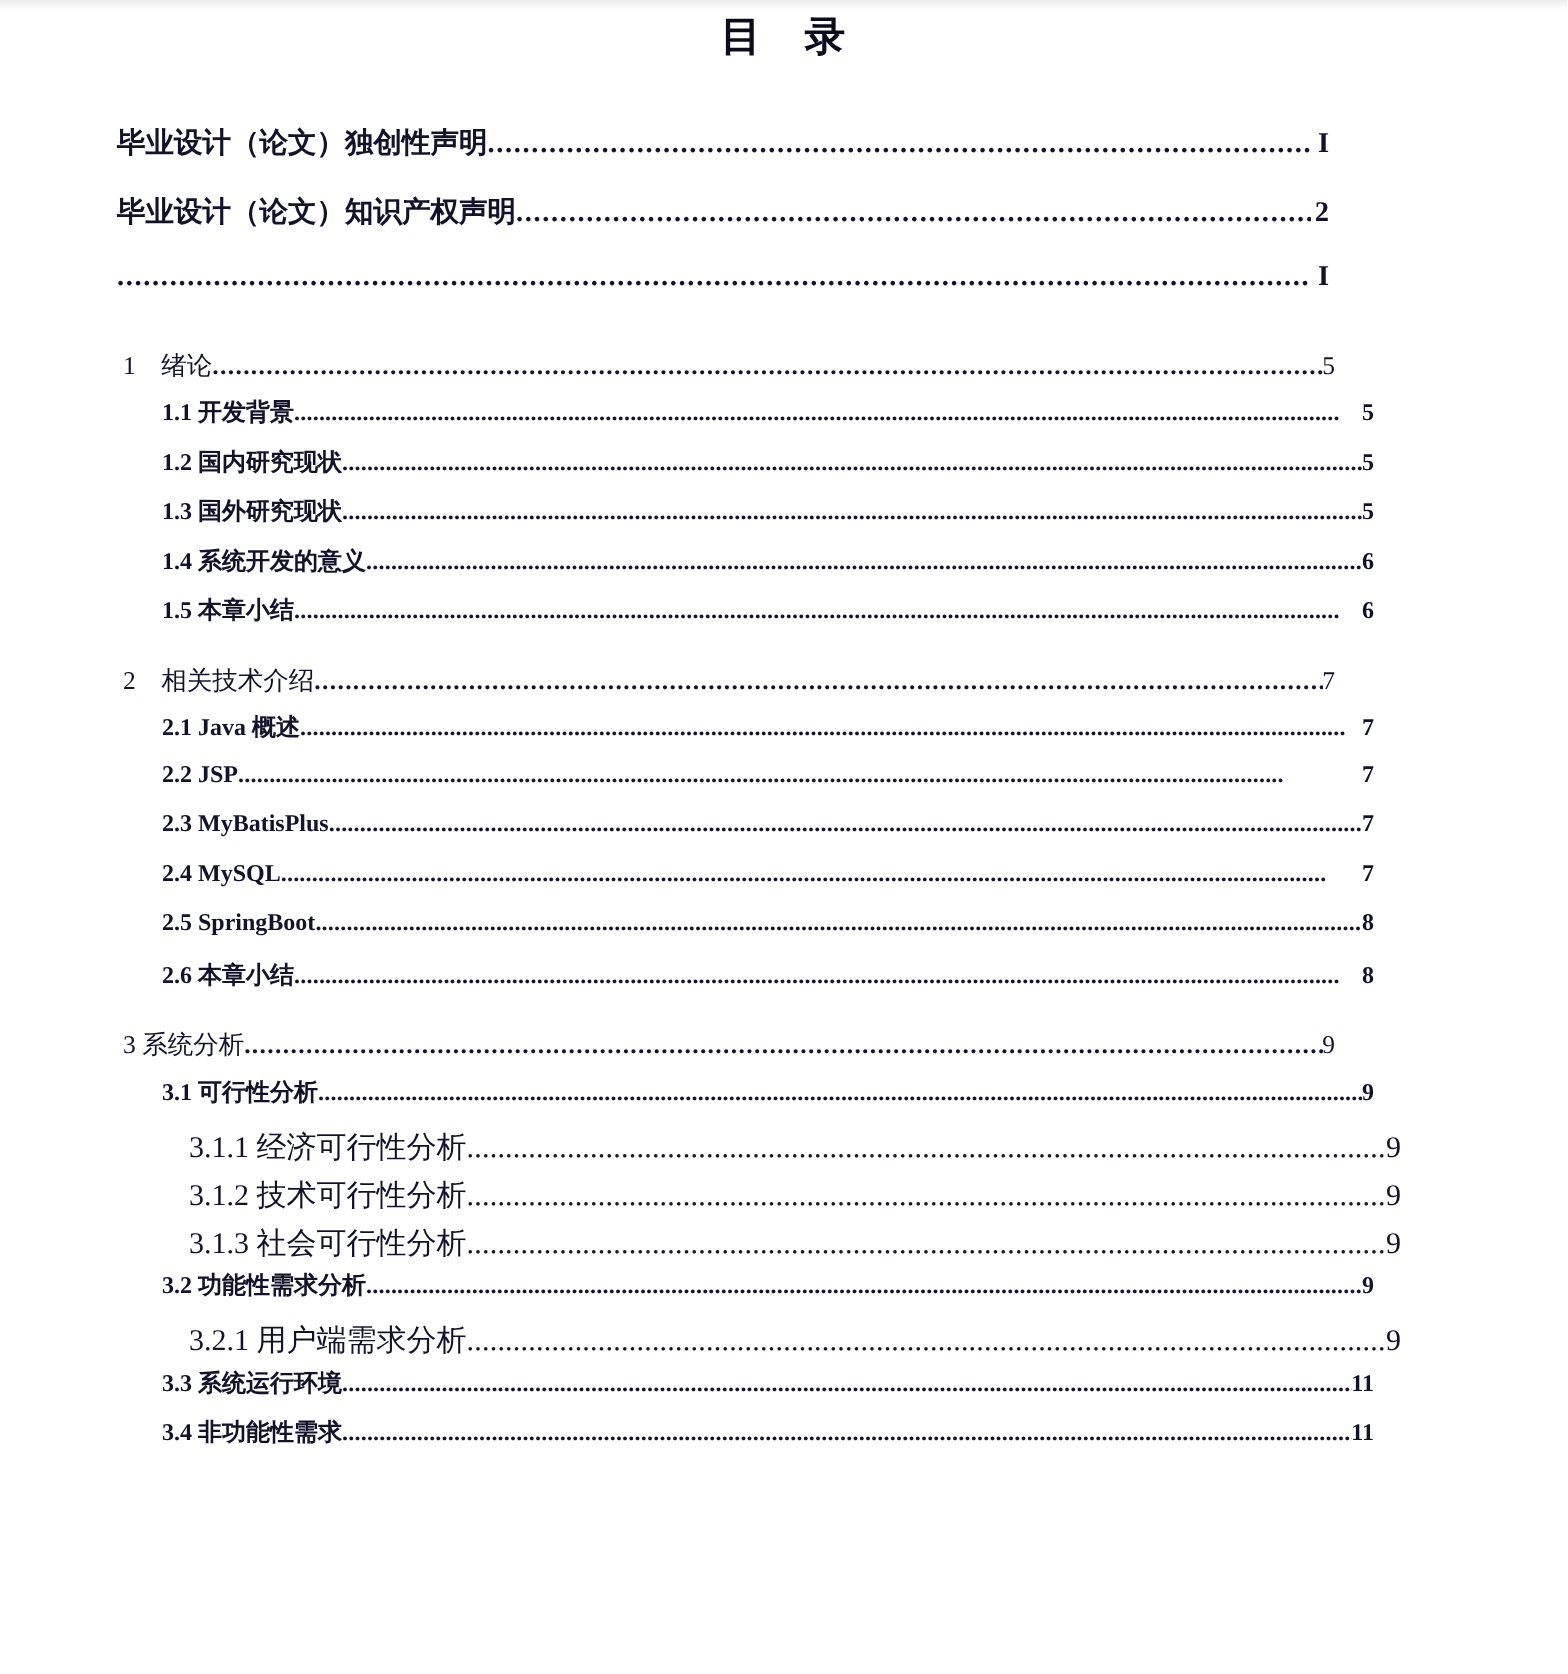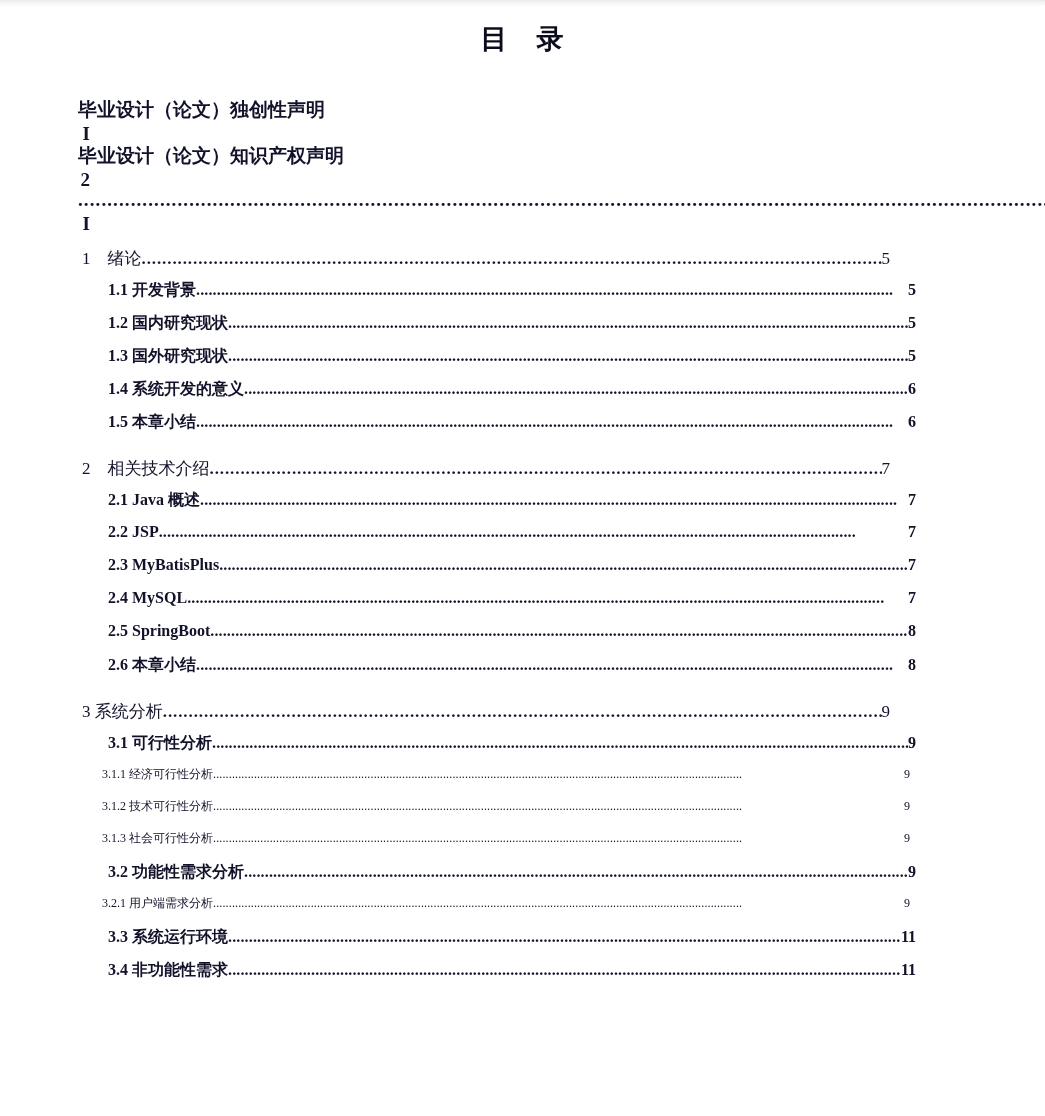--- a/index.html
+++ b/index.html
@@ -18,21 +18,21 @@
   
   .page-edge {
     position: absolute;
     top: 0; left: 0;
     width: 1045px;
     height: 6px;
     background: linear-gradient(to bottom, #ebebeb 0%, #f4f4f4 45%, #fdfdfd 100%);
   }
   .page {
     position: absolute;
-    top: 15px; left: 0;
+    top: 0; left: 0;
     width: 1045px;
     height: 796px;
     background: transparent;
   }
   .toc-title {
     position: absolute;
     top: 6px;
     left: 0;
     width: 1045px;
     text-align: center;
@@ -77,21 +77,20 @@
     text-align: right;
     white-space: pre;
   }
 
   
   .lvl-front {
     font-size: 19px;
     font-weight: 700;
     height: 46px;
     margin-left: 0;
-    flex-direction: column;
   }
   .lvl-front .leader::before { letter-spacing: 1.1px; font-weight: 700; }
   .lvl-front .entry-page { min-width: 12px; }
 
   
   .lvl-1 {
     font-size: 17px;
     font-weight: 400;
     height: 33px;
     margin-left: 4px;
@@ -102,24 +101,24 @@
   .lvl-2 {
     font-size: 16px;
     font-weight: 700;
     height: 33px;
     margin-left: 30px;
   }
   .lvl-2 .leader::before { letter-spacing: 0.15px; }
 
   
   .lvl-3 {
-    font-size: 12px;
+    font-size: 20px;
     font-weight: 400;
     height: 32px;
-    margin-left: 24px;
+    margin-left: 48px;
   }
   .lvl-3 .leader::before { letter-spacing: 0.15px; }
 
   
   .gap-before { margin-top: 12px; }
 </style>
 </head>
 <body>
 
 <div class="page-edge"></div>

